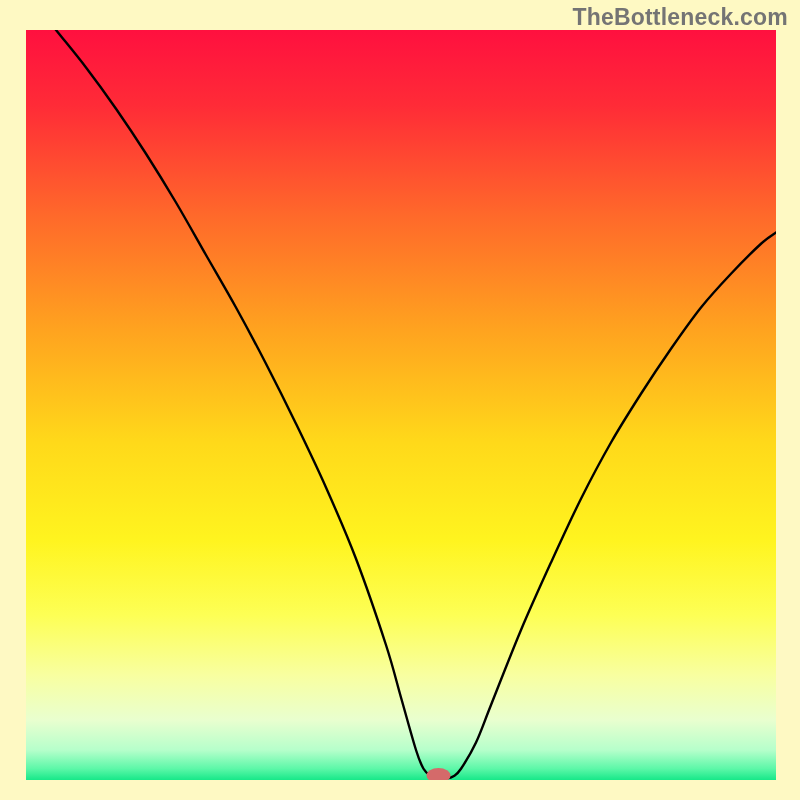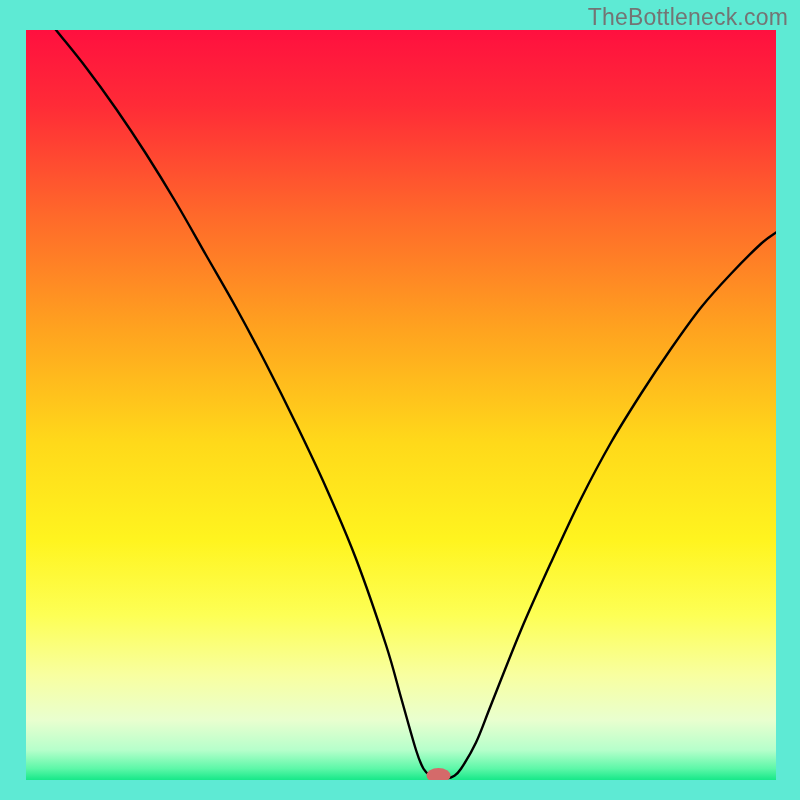--- a/index.html
+++ b/index.html
@@ -7,21 +7,22 @@
     padding: 0;
     width: 800px;
     height: 800px;
     background: #000;
     overflow: hidden;
   }
   .container {
     position: relative;
     width: 800px;
     height: 800px;
-    background: #5eead4;
+    background: #fef9c3;
+    font-weight: bold;
   }
   .watermark {
     position: absolute;
     top: 4px;
     right: 12px;
     font-family: Arial, Helvetica, sans-serif;
     font-size: 23px;
     color: #747474;
     letter-spacing: 0.2px;
     z-index: 10;

